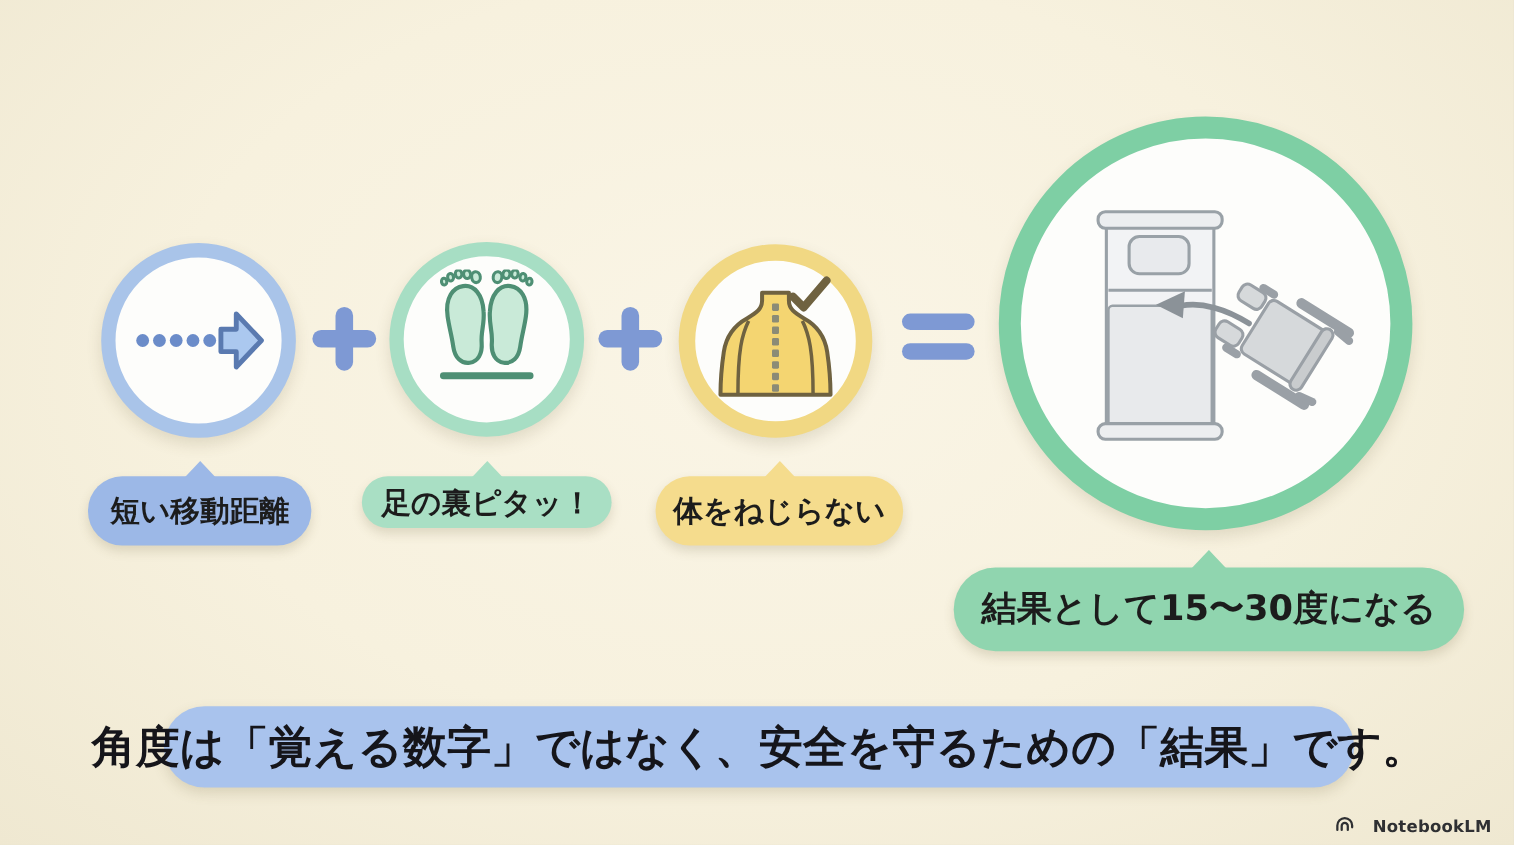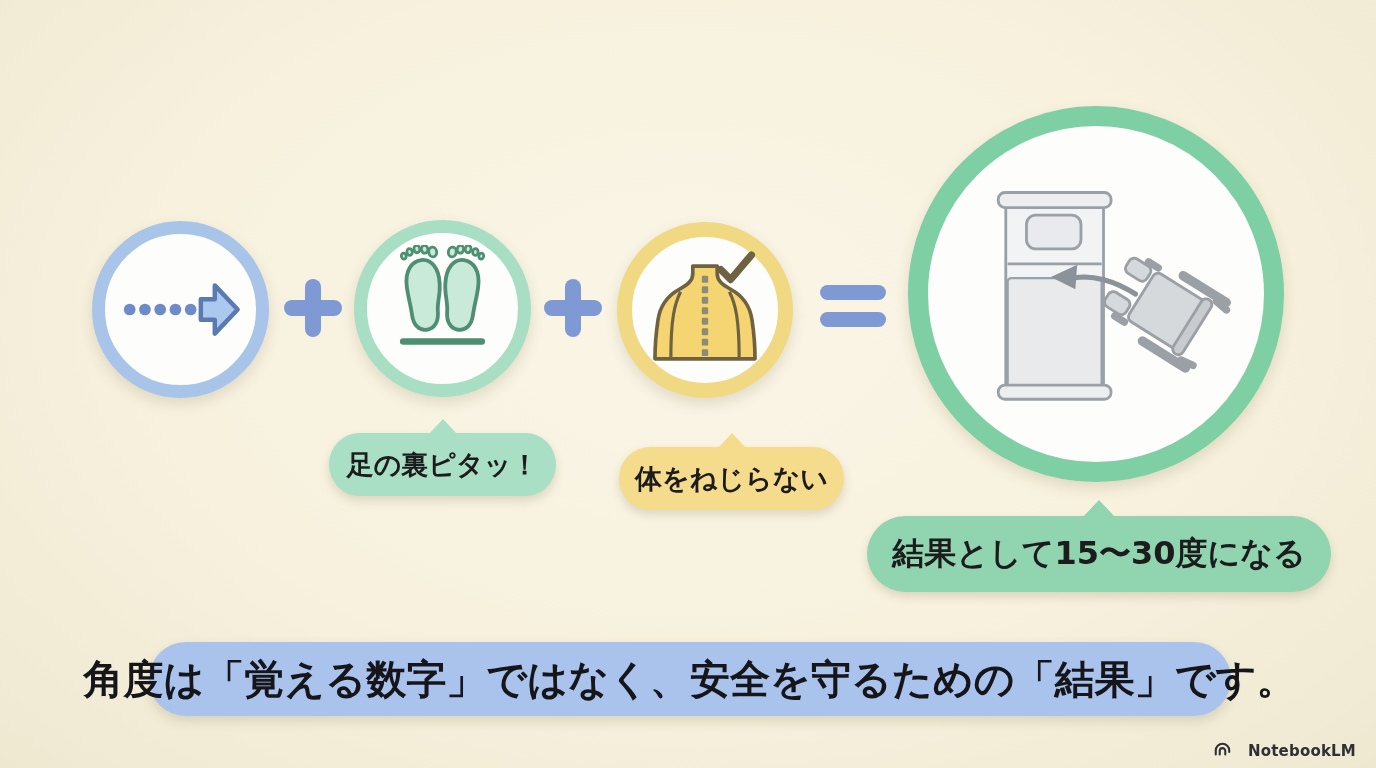--- a/index.html
+++ b/index.html
@@ -47,23 +47,23 @@
     white-space:nowrap;
   }
   .bubble::before{
     content:"";position:absolute;top:-14px;left:50%;margin-left:-15px;
     border-left:15px solid transparent;border-right:15px solid transparent;
     border-bottom:16px solid currentColor;
   }
   .bubble span{position:relative;}
   #bubble-step1{left:80px;top:433px;width:203px;height:63px;background:#9cb8e7;}
   #bubble-step1::before{color:#9cb8e7;}
-  #bubble-step2{left:329px;top:433px;width:227px;height:63px;background:#a9dfc4;}
+  #bubble-step2{left:329px;top:433px;width:227px;height:47px;background:#a9dfc4;}
   #bubble-step2::before{color:#a9dfc4;}
-  #bubble-step3{left:619px;top:433px;width:225px;height:63px;background:#f5dc8d;margin-top:14px;}
+  #bubble-step3{left:596px;top:433px;width:225px;height:63px;background:#f5dc8d;}
   #bubble-step3::before{color:#f5dc8d;}
   #bubble-result{left:867px;top:516px;width:464px;height:76px;background:#90d5af;border-radius:38px;font-size:32px;}
   #bubble-result::before{color:#90d5af;top:-16px;margin-left:-17px;border-left-width:17px;border-right-width:17px;border-bottom-width:18px;}
   
   .banner{
     position:absolute;left:149px;top:642px;width:1082px;height:74px;
     background:#a9c3ed;border-radius:37px;
     display:flex;align-items:center;justify-content:center;
     font-weight:700;font-size:40px;color:#15151a;
     box-shadow:0 5px 12px rgba(100,88,50,.18);
@@ -184,20 +184,23 @@
           </g>
           <rect x="-64" y="-30" width="26" height="18" rx="6" fill="#d6d9db" stroke-width="3"></rect>
           <rect x="-64" y="12" width="26" height="18" rx="6" fill="#d6d9db" stroke-width="3"></rect>
           <rect x="-34" y="-30" width="64" height="60" rx="6" fill="#d6d9db" stroke-width="3"></rect>
           <rect x="24" y="-34" width="12" height="68" rx="6" fill="#c9ccce" stroke-width="3"></rect>
         </g>
       </svg>
     </div>
   </div>
 
+  <div class="bubble" id="bubble-step1">
+    <span>短い移動距離</span>
+  </div>
   <div class="bubble" id="bubble-step2">
     <span>足の裏ピタッ！</span>
   </div>
   <div class="bubble" id="bubble-step3">
     <span>体をねじらない</span>
   </div>
   <div class="bubble" id="bubble-result">
     <span>結果として15〜30度になる</span>
   </div>
 

